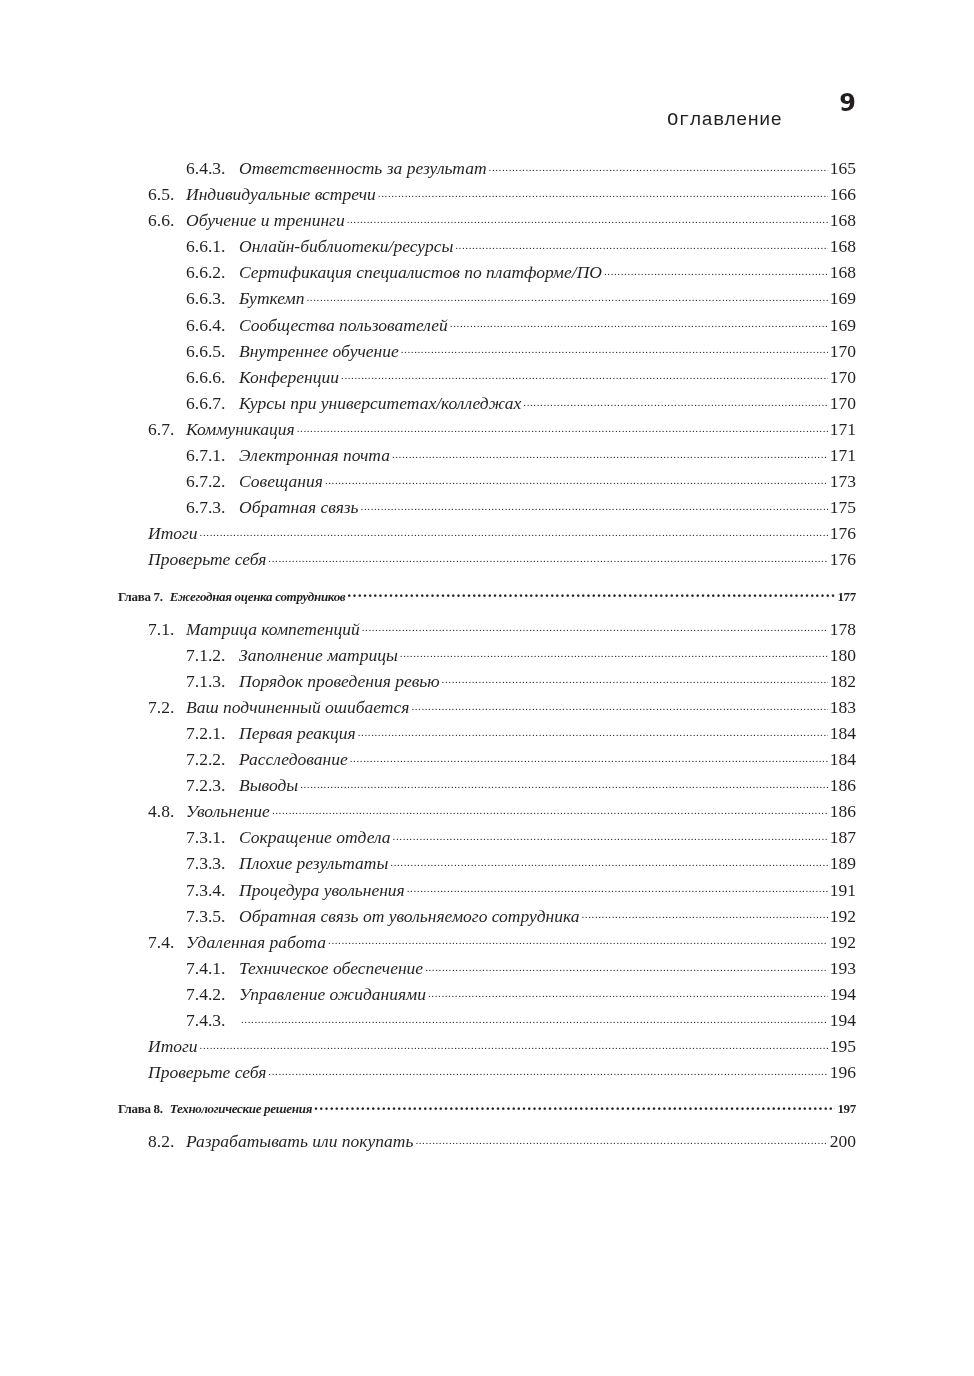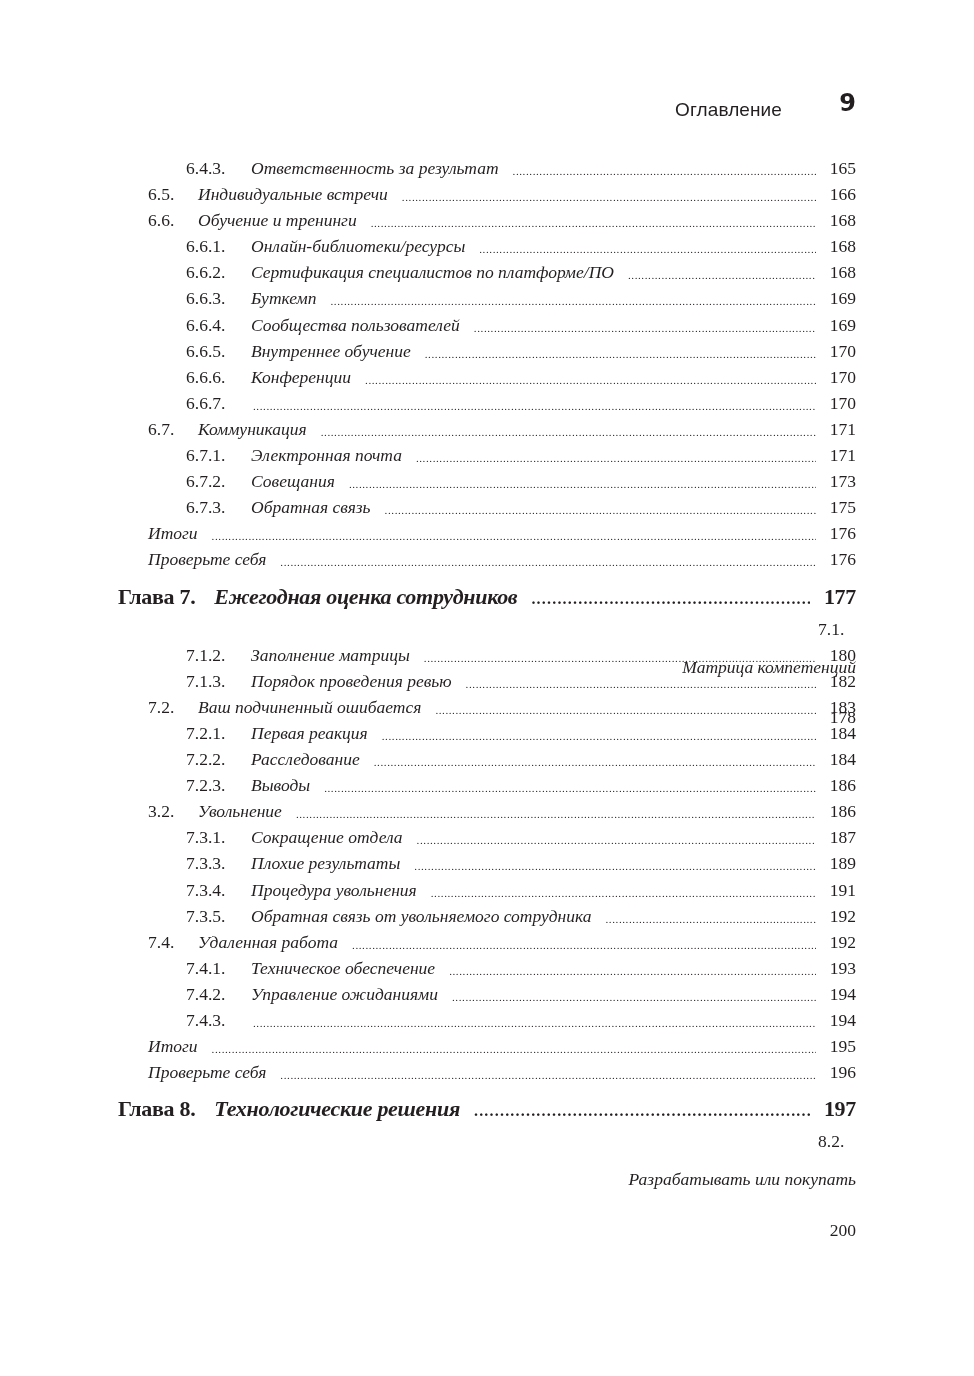--- a/index.html
+++ b/index.html
@@ -17,22 +17,22 @@
     .running-header {
       position: absolute;
       top: 91px;
       left: 0;
       width: 856px;
       height: 30px;
     }
     .header-title {
       position: absolute;
       right: 74px;
-      top: 8px;
-      font-family: Liberation Sans, sans-serif;
+      top: 18px;
+      font-family: Liberation Mono, monospace;
       font-size: 19px;
       color: #231f20;
       letter-spacing: 0.1px;
     }
     .header-page {
       position: absolute;
       right: 0;
       top: -2px;
       font-family: "DejaVu Sans", sans-serif;
       font-weight: bold;
@@ -43,25 +43,24 @@
       position: absolute;
       left: 118px;
       top: 155px;
       width: 738px;
       font-family: "Liberation Serif", serif;
       font-size: 17.5px;
       color: #231f20;
     }
     .toc-row {
       display: flex;
-      align-items: flex-end;
+      align-items: center;
       height: 26.1px;
       line-height: 26.1px;
       white-space: nowrap;
-      gap: 12px;
     }
     .toc-row.level-1 { padding-left: 30px; }
     .toc-row.level-2 { padding-left: 68px; }
     .toc-row.level-0 { padding-left: 30px; }
     .toc-row .num {
       flex: 0 0 auto;
     }
     .toc-row.level-1 .num { width: 38px; }
     .toc-row.level-2 .num { width: 53px; }
     .toc-row .title {
@@ -84,37 +83,37 @@
       letter-spacing: 0.6px;
       color: #231f20;
     }
     .toc-row .page {
       flex: 0 0 auto;
       text-align: right;
     }
     .toc-row.chapter {
       font-family: "Liberation Serif", serif;
       font-weight: bold;
-      font-size: 22px;
+      font-size: 13px;
       padding-left: 0;
       margin-top: 11px;
       margin-bottom: 6px;
       letter-spacing: -0.3px;
     }
     .toc-row.chapter .num {
       width: auto;
       margin-right: 7px;
     }
     .toc-row.chapter .leader::after {
       font-size: 16px;
       font-weight: bold;
       letter-spacing: 1.2px;
       bottom: -2px;
     }
-    .toc-row.chapter + .toc-row { margin-top: 0; flex-direction: column; }
+    .toc-row.chapter + .toc-row { margin-top: 0; }
   </style>
 </head>
 <body>
 
 <div class="running-header">
   <span class="header-title">Оглавление</span>
   <span class="header-page">9</span>
 </div>
 
 <div class="toc" id="toc">
@@ -167,20 +166,21 @@
       <span class="page">170</span>
     </div>
     <div class="toc-row level-2">
       <span class="num">6.6.6.</span>
       <span class="title">Конференции</span>
       <span class="leader"></span>
       <span class="page">170</span>
     </div>
     <div class="toc-row level-2">
       <span class="num">6.6.7.</span>
+      <span class="title">Курсы при университетах/колледжах</span>
       <span class="leader"></span>
       <span class="page">170</span>
     </div>
     <div class="toc-row level-1">
       <span class="num">6.7.</span>
       <span class="title">Коммуникация</span>
       <span class="leader"></span>
       <span class="page">171</span>
     </div>
     <div class="toc-row level-2">
@@ -253,21 +253,21 @@
       <span class="leader"></span>
       <span class="page">184</span>
     </div>
     <div class="toc-row level-2">
       <span class="num">7.2.3.</span>
       <span class="title">Выводы</span>
       <span class="leader"></span>
       <span class="page">186</span>
     </div>
     <div class="toc-row level-1">
-      <span class="num">3.2.</span>
+      <span class="num">4.8.</span>
       <span class="title">Увольнение</span>
       <span class="leader"></span>
       <span class="page">186</span>
     </div>
     <div class="toc-row level-2">
       <span class="num">7.3.1.</span>
       <span class="title">Сокращение отдела</span>
       <span class="leader"></span>
       <span class="page">187</span>
     </div>

